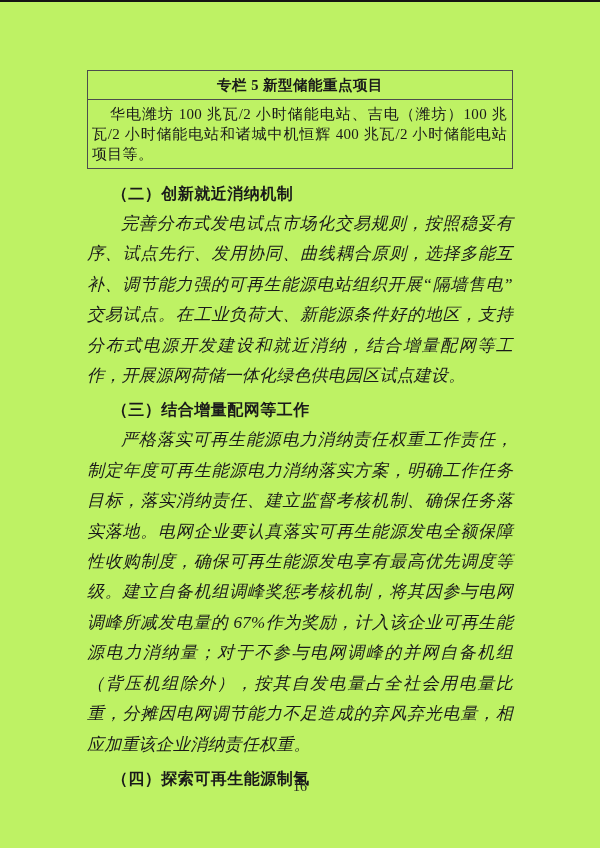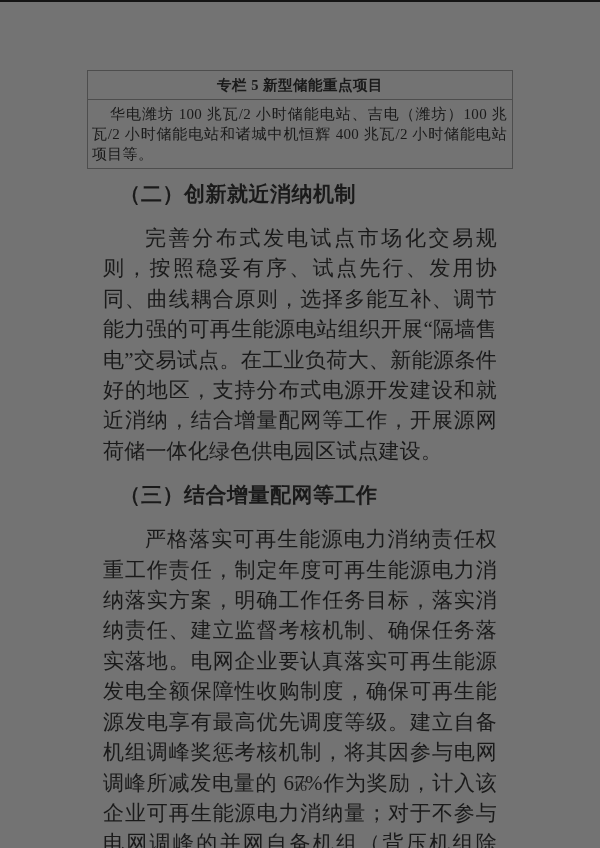--- a/index.html
+++ b/index.html
@@ -4,21 +4,21 @@
 <style>
   html, body {
     margin: 0;
     padding: 0;
     background: #ffffff;
   }
   .page {
     position: relative;
     width: 600px;
     height: 848px;
-    background: #737373;
+    background: #bef264;
     overflow: hidden;
     font-family: "Liberation Serif", "DejaVu Serif", serif;
     color: #1a1a1a;
   }
   .top-edge {
     position: absolute;
     top: 0; left: 0;
     width: 600px; height: 2px;
     background: #141414;
   }
@@ -47,32 +47,33 @@
     font-size: 15px;
     line-height: 20px;
     text-align: justify;
     text-indent: 1.2em;
     letter-spacing: 0.3px;
   }
   
   .sec-heading {
     margin: 6px 0 2px 0;
     line-height: 26px;
-    font-size: 21px;
+    font-size: 16px;
     font-weight: bold;
     text-indent: 1.55em;
     letter-spacing: 0.5px;
   }
   p.body-para {
-    margin: 16px;
-    font-size: 21px;
+    margin: 0;
+    font-size: 17px;
     line-height: 30.4px;
     text-align: justify;
     text-indent: 2em;
     letter-spacing: 0.2px;
+    font-style: italic;
   }
   .page-number {
     position: absolute;
     top: 779px;
     left: 0;
     width: 600px;
     text-align: center;
     font-size: 14px;
     color: #222222;
   }

